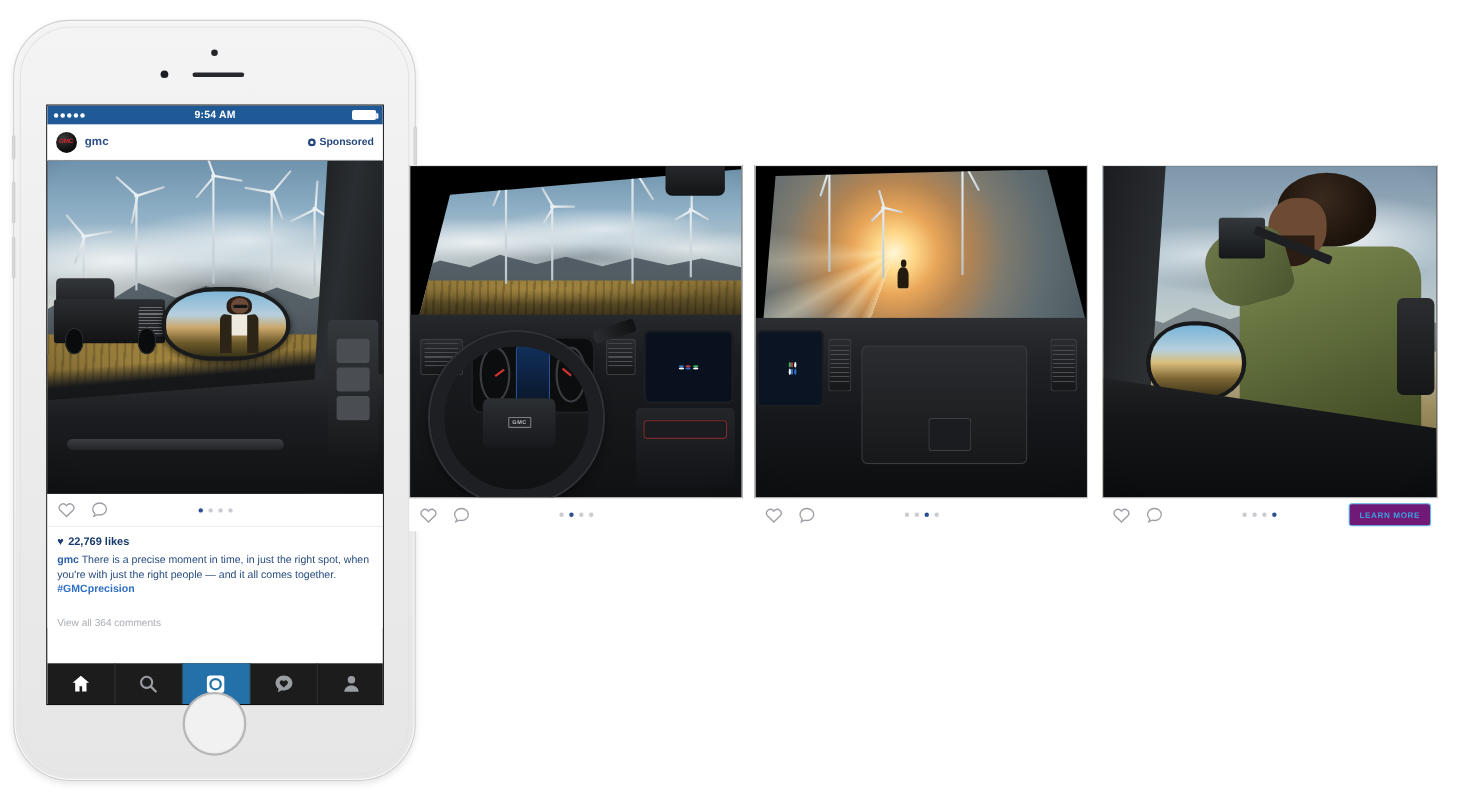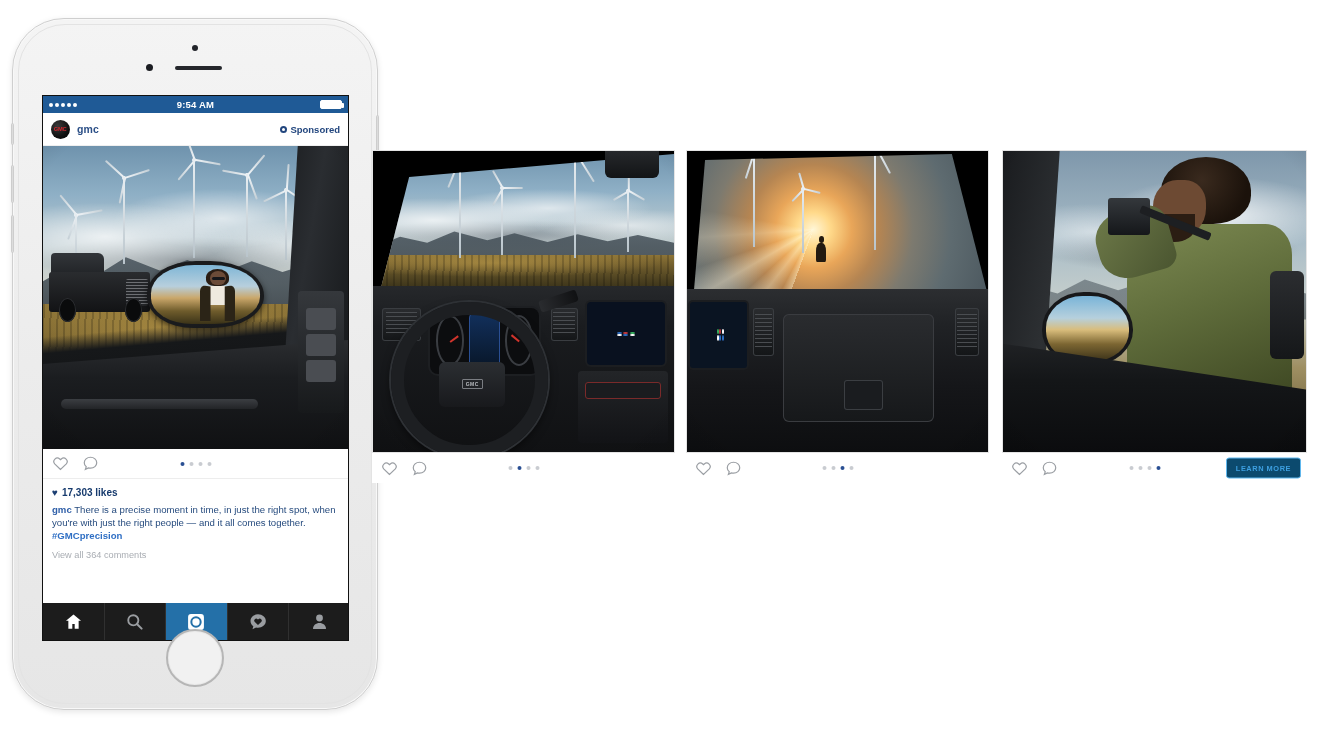--- a/index.html
+++ b/index.html
@@ -129,21 +129,21 @@
     display:flex;align-items:center;gap:4px;
     font-size:10px;color:#163a6d;font-weight:bold;margin-bottom:5px;
   }
   .likes .hsym{ color:#1d3f73; font-size:10px; line-height:1;}
   .caption{
     font-size:9.6px; line-height:13.2px; color:#274c7f;
   }
   .caption .uname{ color:#2f5fa8; font-weight:bold;}
   .caption .tag{ color:#2f6fc4; font-weight:bold;}
   .comments{
-    margin-top:7px; font-size:9.2px; color:#a9adb3;
+    margin-top:18px; font-size:9.2px; color:#a9adb3;
   }
 
   .tabbar{
     position:absolute; left:0; bottom:0; width:307px; height:37px;
     background:#1c1c1c; display:flex;
   }
   .tab{
     flex:1; display:flex; align-items:center; justify-content:center;
     border-right:1px solid #303030;
   }
@@ -155,21 +155,21 @@
   .panel .pmedia{
     width:303px;height:303px;position:relative;overflow:hidden;background:#000;
     border:1px solid #e4e4e4;
   }
   .panel .pbar{
     height:30px;display:flex;align-items:center;padding:0 9px;
     position:relative;background:#fff;
   }
   .learn{
     position:absolute; right:6px; top:50%; transform:translateY(-50%);
-    border:1px solid #5fb8ef; color:#3d9fe0; background:#0c4a6e;
+    border:1px solid #5fb8ef; color:#3d9fe0; background:#701a75;
     font-size:7.4px; font-weight:bold; letter-spacing:.55px;
     padding:5px 9px; border-radius:3px; white-space:nowrap;
   }
 
   
   .scene{position:absolute;inset:0;}
 
   
   .sky{
     position:absolute;left:0;right:0;top:0;height:58%;
@@ -623,21 +623,21 @@
           <i class="on"></i>
             <i></i>
             <i></i>
             <i></i>
         </div>
       </div>
 
       <div class="caption-area">
         <div class="likes">
           <span class="hsym">♥</span>
-          <span>17,303 likes</span>
+          <span>22,769 likes</span>
         </div>
         <div class="caption">
           <span class="uname">gmc</span>
           <span>There is a precise moment in time, in just the right spot, when you're with just the right people  — and it all comes together.</span>
           <span class="tag">#GMCprecision</span>
         </div>
         <div class="comments">View all 364 comments</div>
       </div>
 
       <div class="tabbar">

